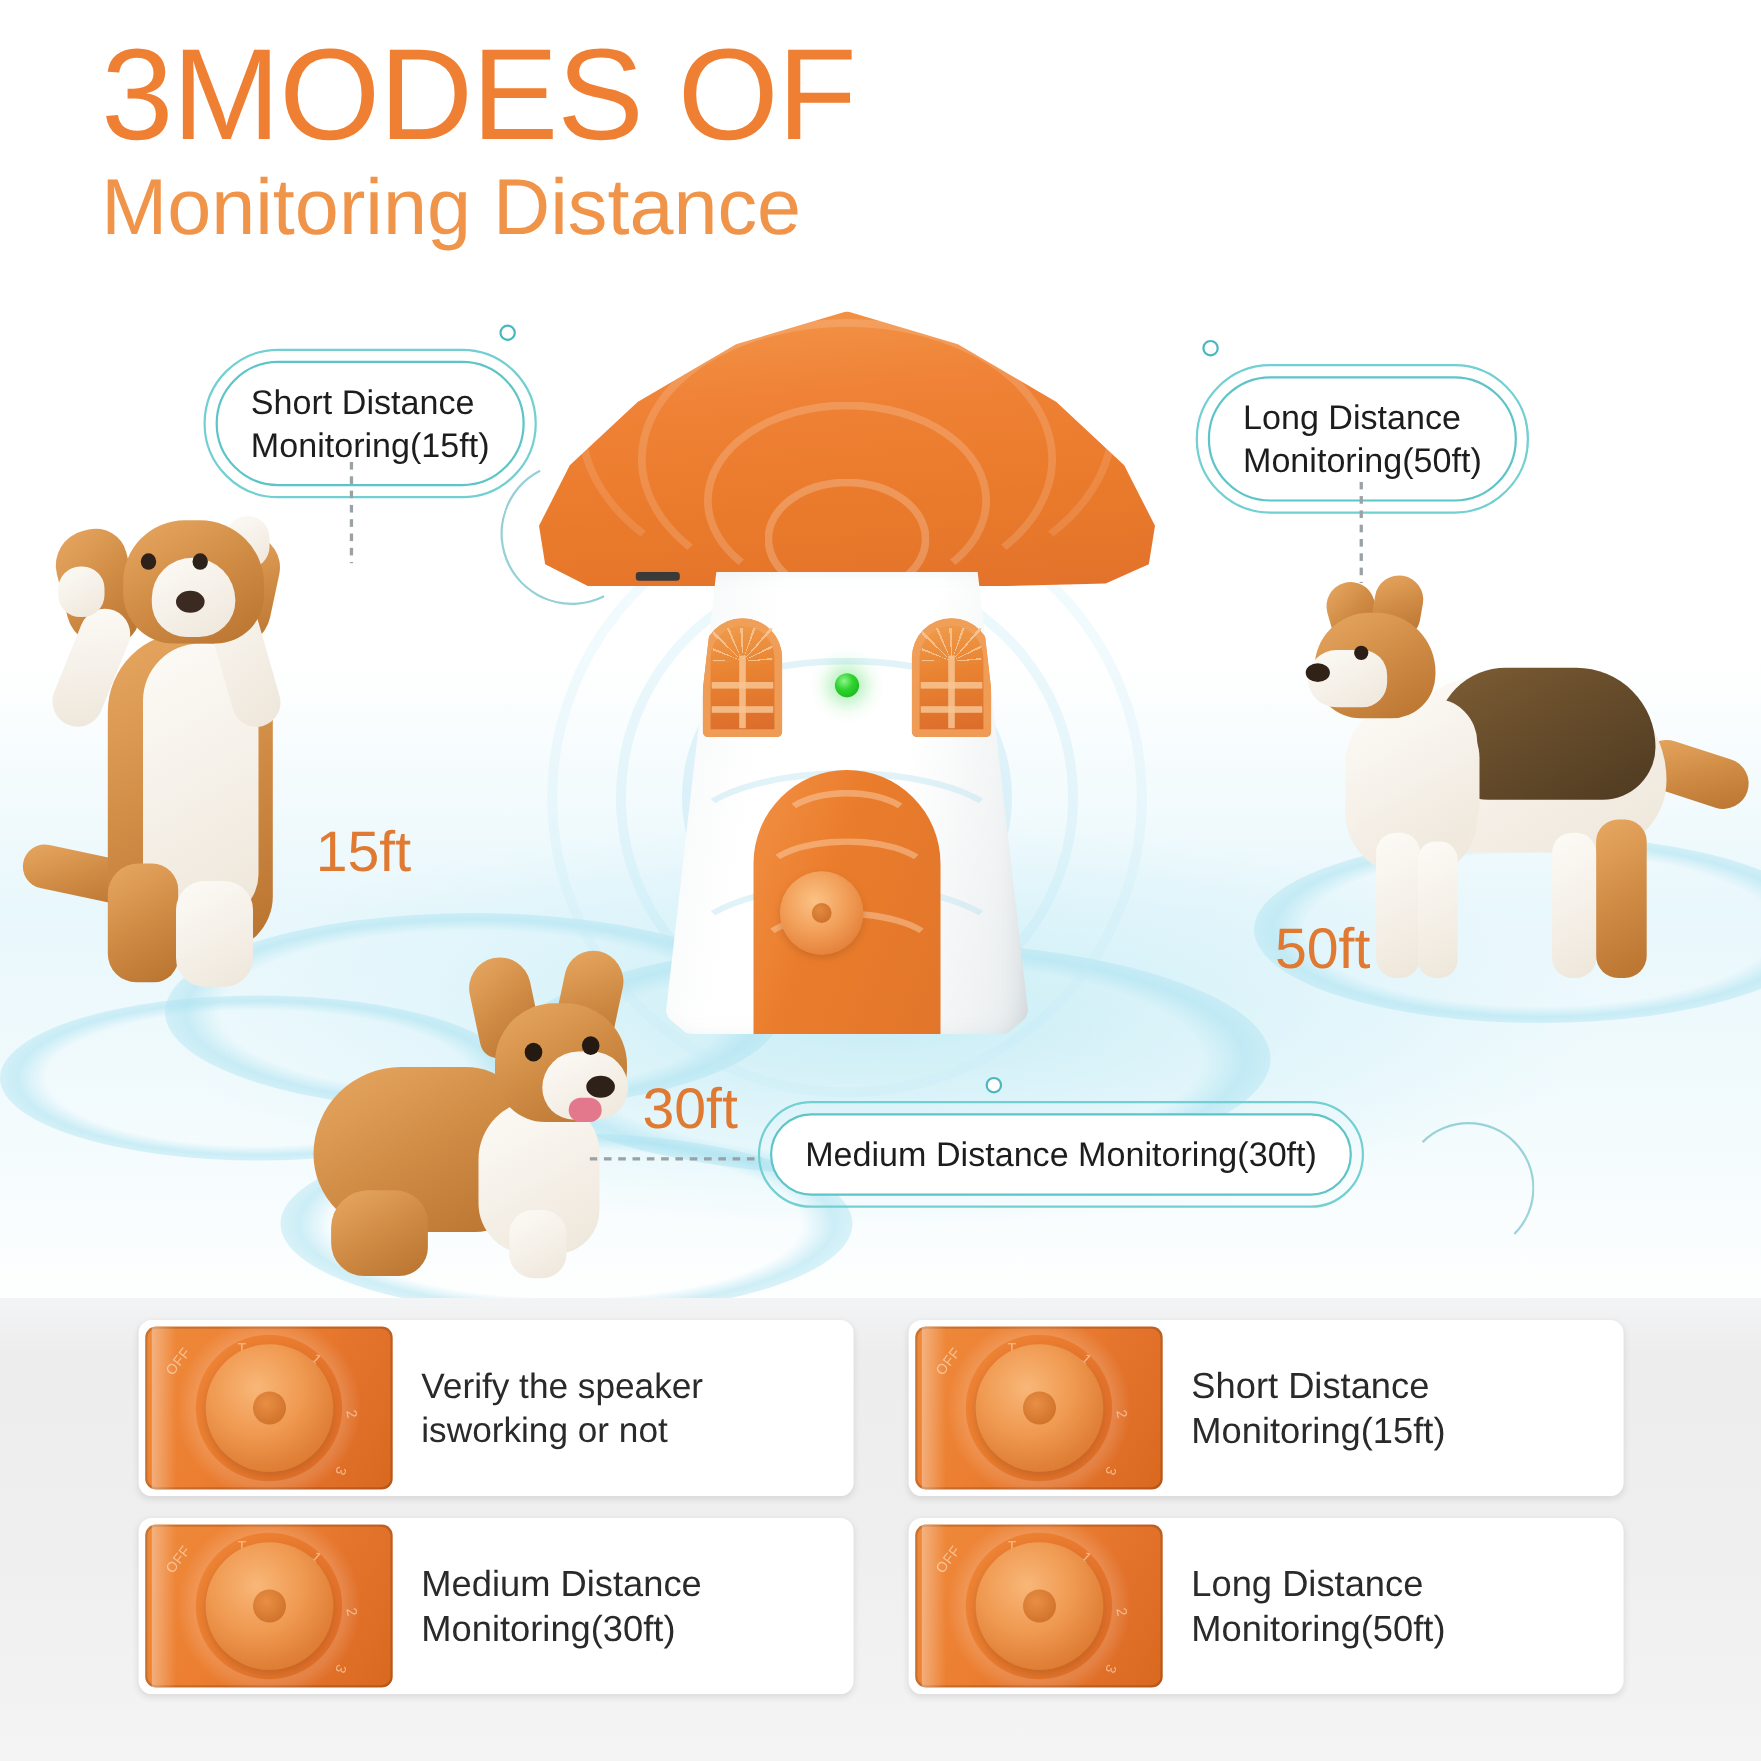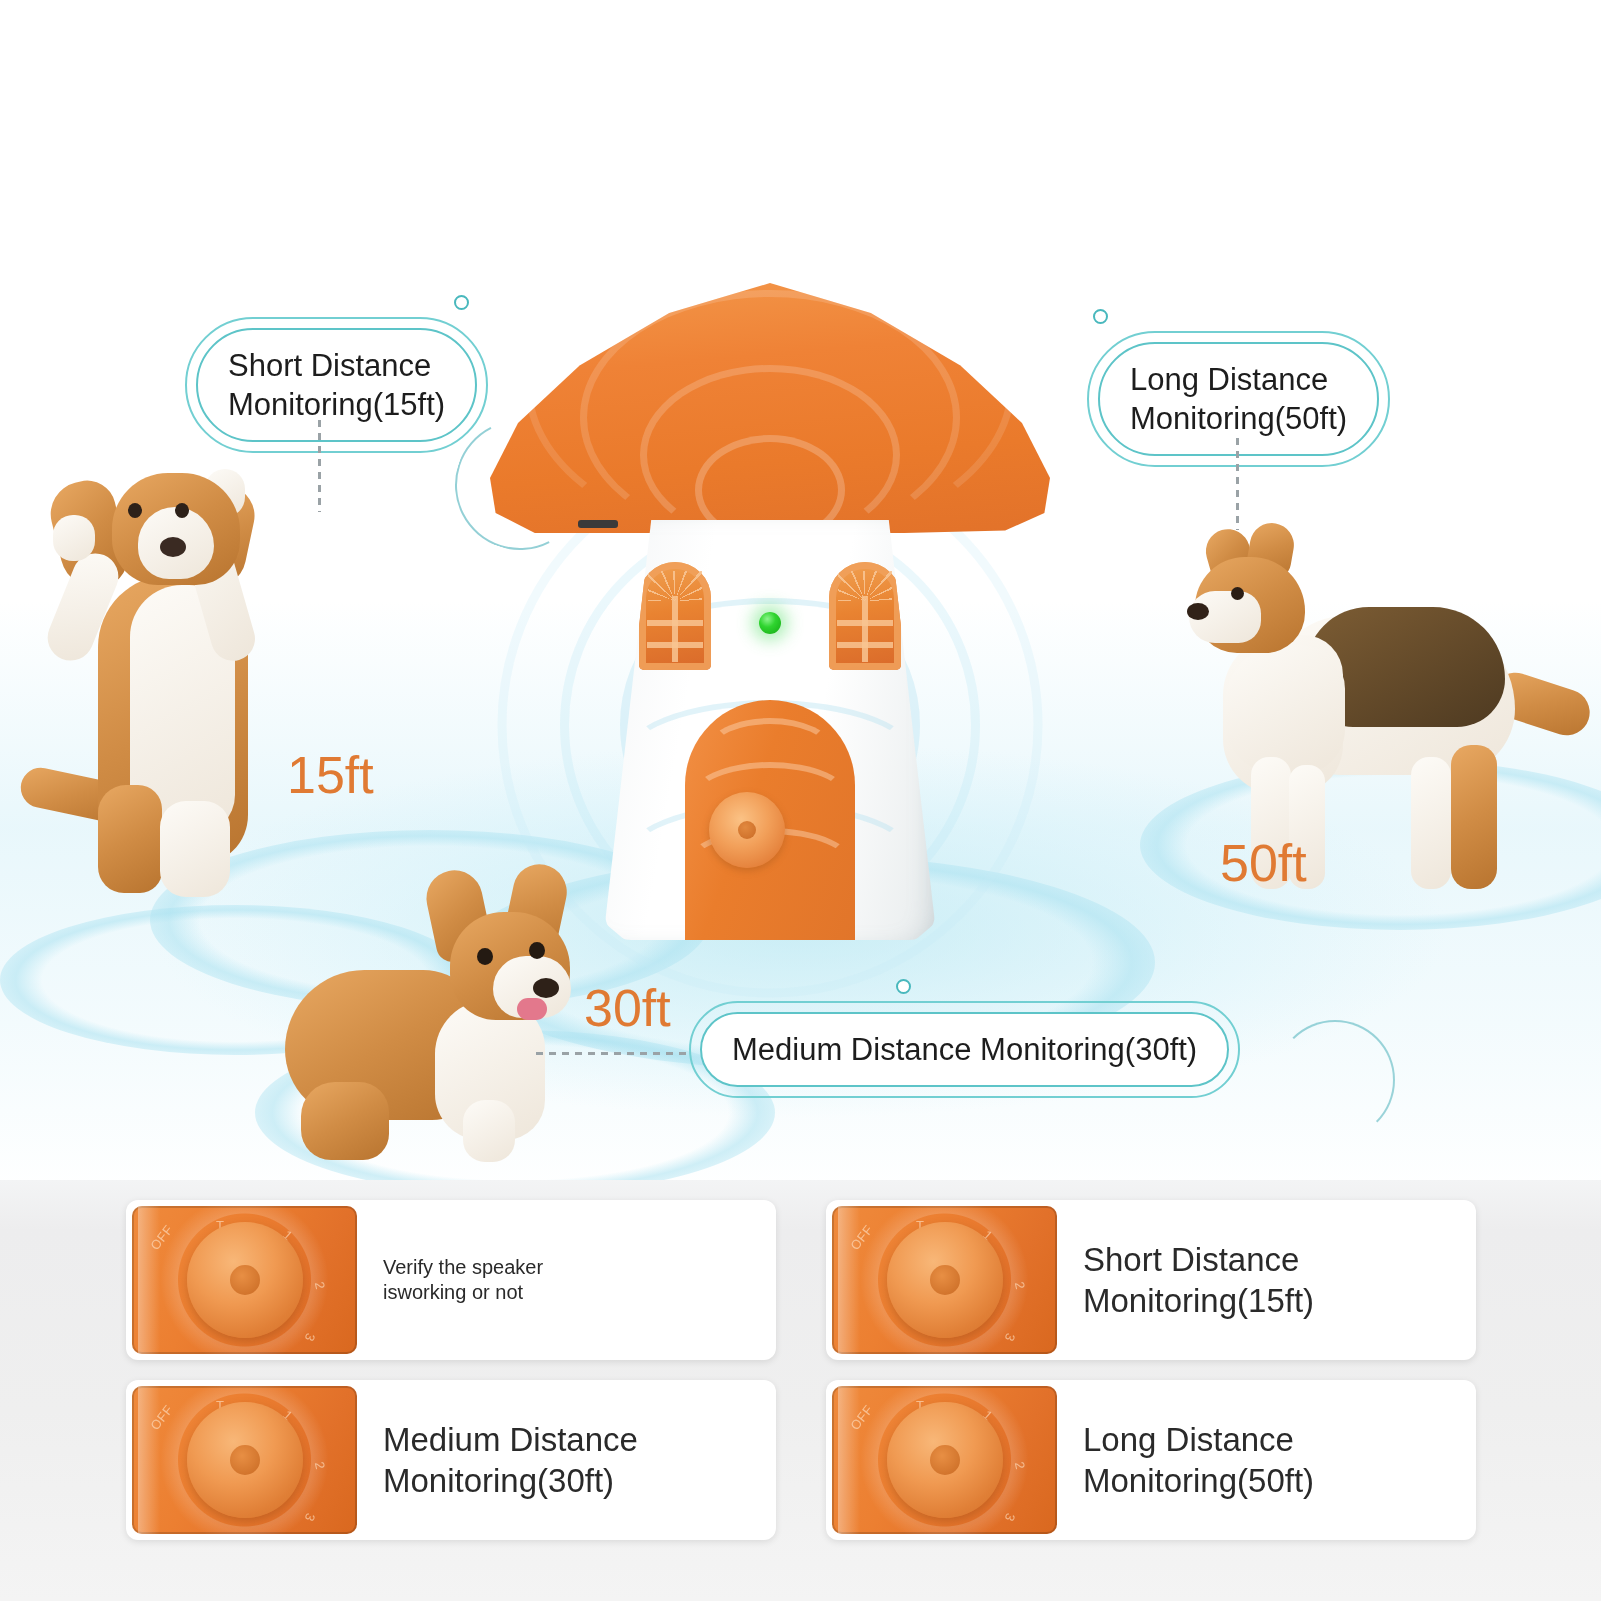--- a/index.html
+++ b/index.html
@@ -302,35 +302,39 @@
   }
   .card-thumb .tick {
     position: absolute; color: rgba(255,228,200,.62); font-size: 13px; letter-spacing: .5px;
   }
   .card-thumb .hl {
     position: absolute; left: 6px; top: 0; bottom: 0; width: 22px;
     background: linear-gradient(90deg, rgba(255,255,255,.35), rgba(255,255,255,0));
   }
   .card-text { flex: 1; padding: 22px 26px; display: flex; flex-direction: column; justify-content: center; }
   .card-title { font-size: 35px; color: #111; font-weight: 700; margin-bottom: 6px; letter-spacing: .5px; }
-  .card-desc { font-size: 20px; color: #2a2a2a; line-height: 1.25; white-space: pre-line; font-weight: 400; }
+  .card-desc { font-size: 32px; color: #2a2a2a; line-height: 1.25; white-space: pre-line; font-weight: 400; }
   .card-desc.only { font-size: 33px; }
 </style>
 </head>
 <body>
 
 <div id="stage">
 
   <div class="ground-wash"></div>
   <div class="ripple r5"></div>
   <div class="ripple r1"></div>
   <div class="ripple r2"></div>
   <div class="ripple r4"></div>
   <div class="ripple r3"></div>
 
+  <div class="title-block">
+    <div class="title-main">3MODES OF</div>
+    <div class="title-sub">Monitoring Distance</div>
+  </div>
 
   <div class="sonic-rings">
     <div class="ring a"></div>
     <div class="ring b"></div>
     <div class="ring c"></div>
     <div class="ring d"></div>
   </div>
   <div class="thin-arc t1"></div>
   <div class="thin-arc t2"></div>
 
@@ -440,21 +444,21 @@
   </div>
   <div class="dotline" style="left:1236px; top:438px; height:92px;"></div>
 
   <div class="callout" style="left:700px; top:1012px;">
     <div class="pill">Medium Distance Monitoring(30ft)</div>
     <div class="lead-dot" style="left:196px; top:-33px;"></div>
   </div>
   <div class="dotline-h" style="left:536px; top:1052px; width:156px;"></div>
 
   <div class="dist" style="left:287px; top:745px;">15ft</div>
-  <div class="dist" style="left:1220px; top:833px;">50ft</div>
+  <div class="dist" style="left:1159px; top:833px;">50ft</div>
   <div class="dist" style="left:584px; top:978px;">30ft</div>
 
   <div class="bottom-panel"></div>
   <div class="card-grid">
 
     <div class="card">
       <div class="card-thumb">
         <div class="hl"></div>
         <div class="ticks"></div>
         <div class="tick" style="left:16px; top:24px; transform:rotate(-52deg);">OFF</div>

